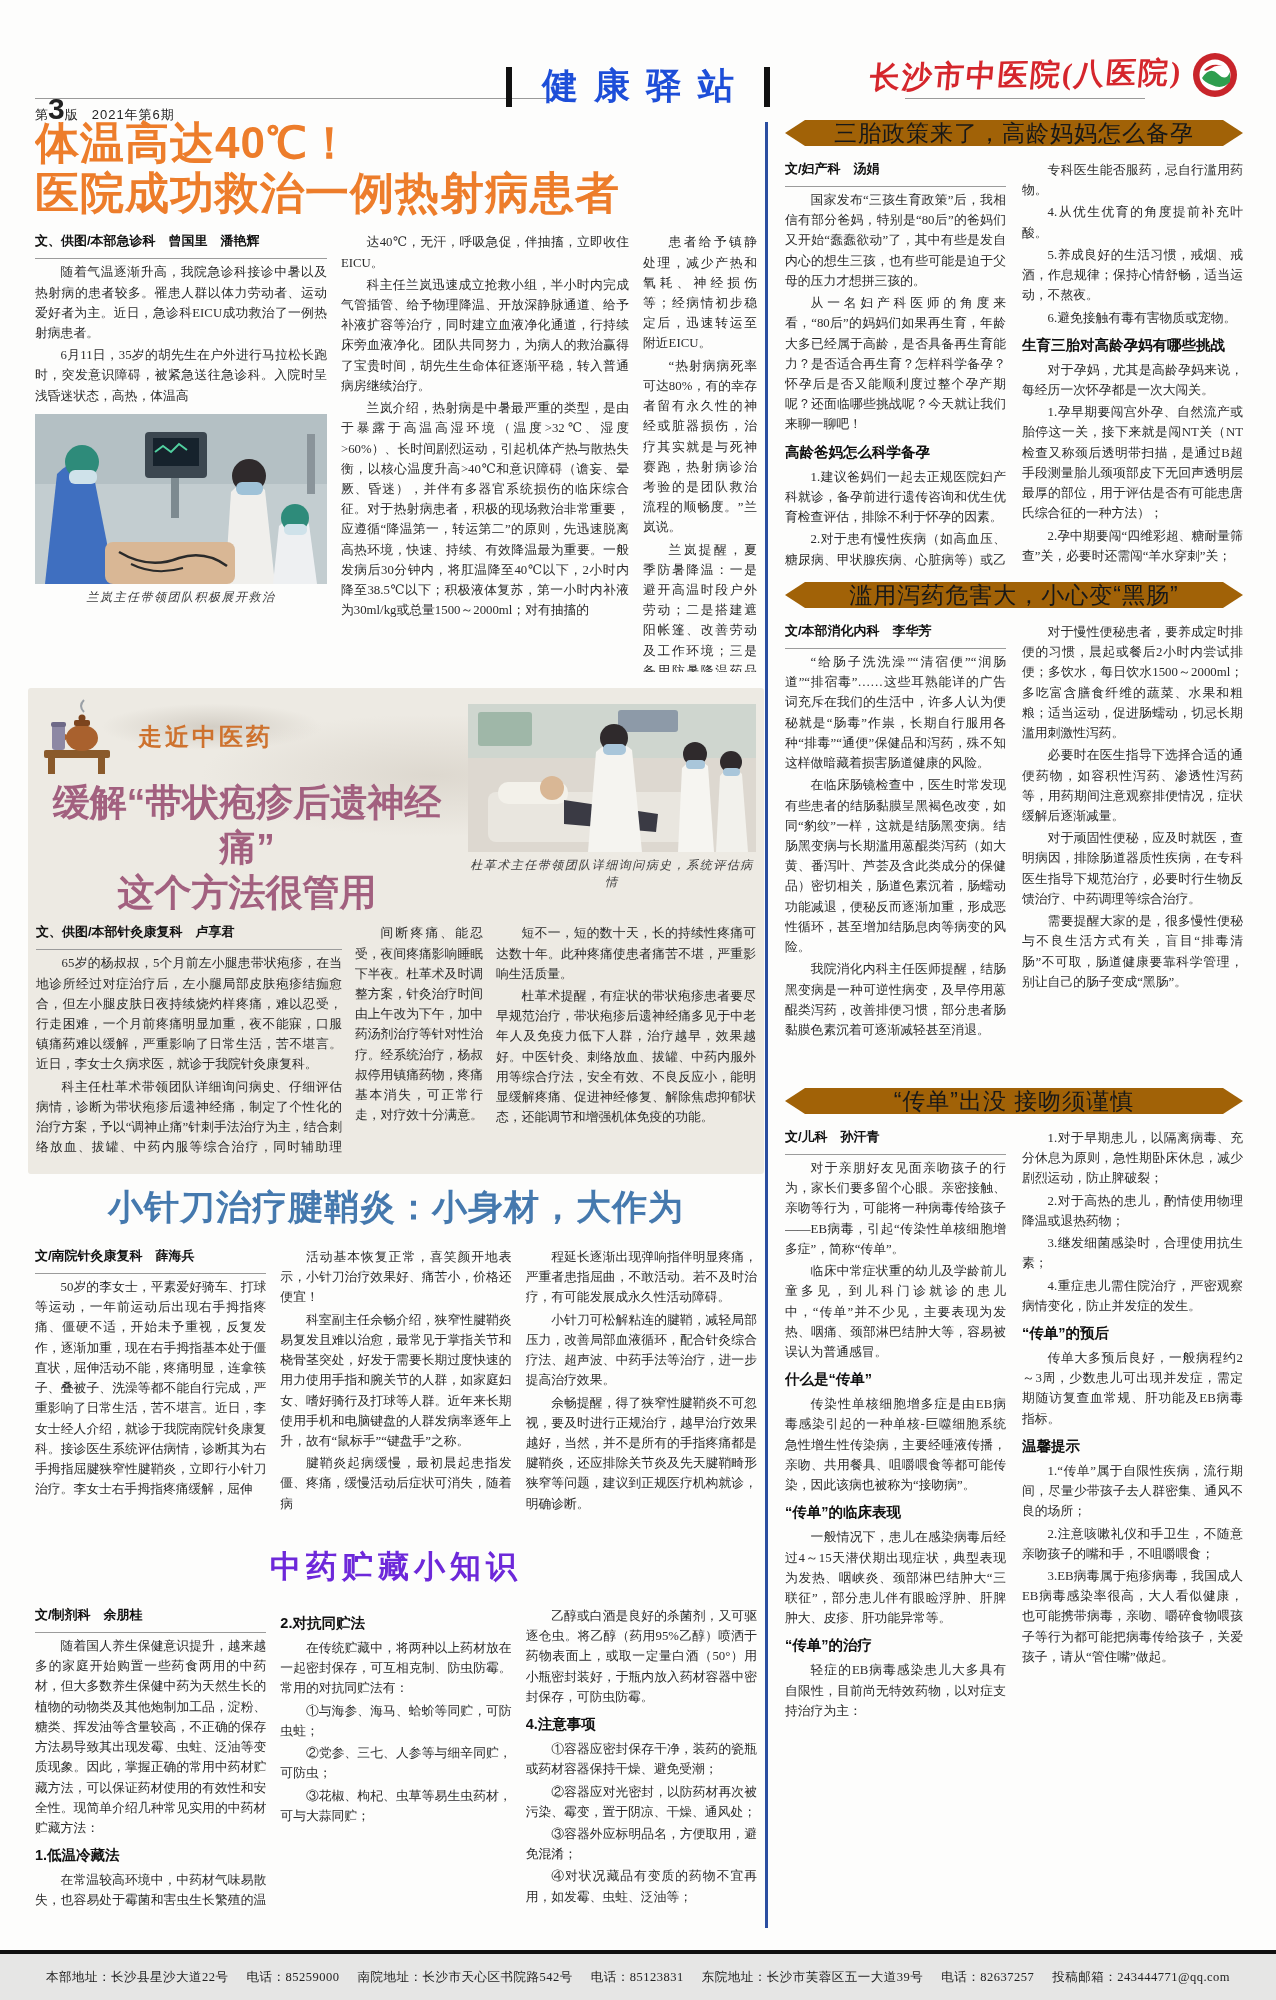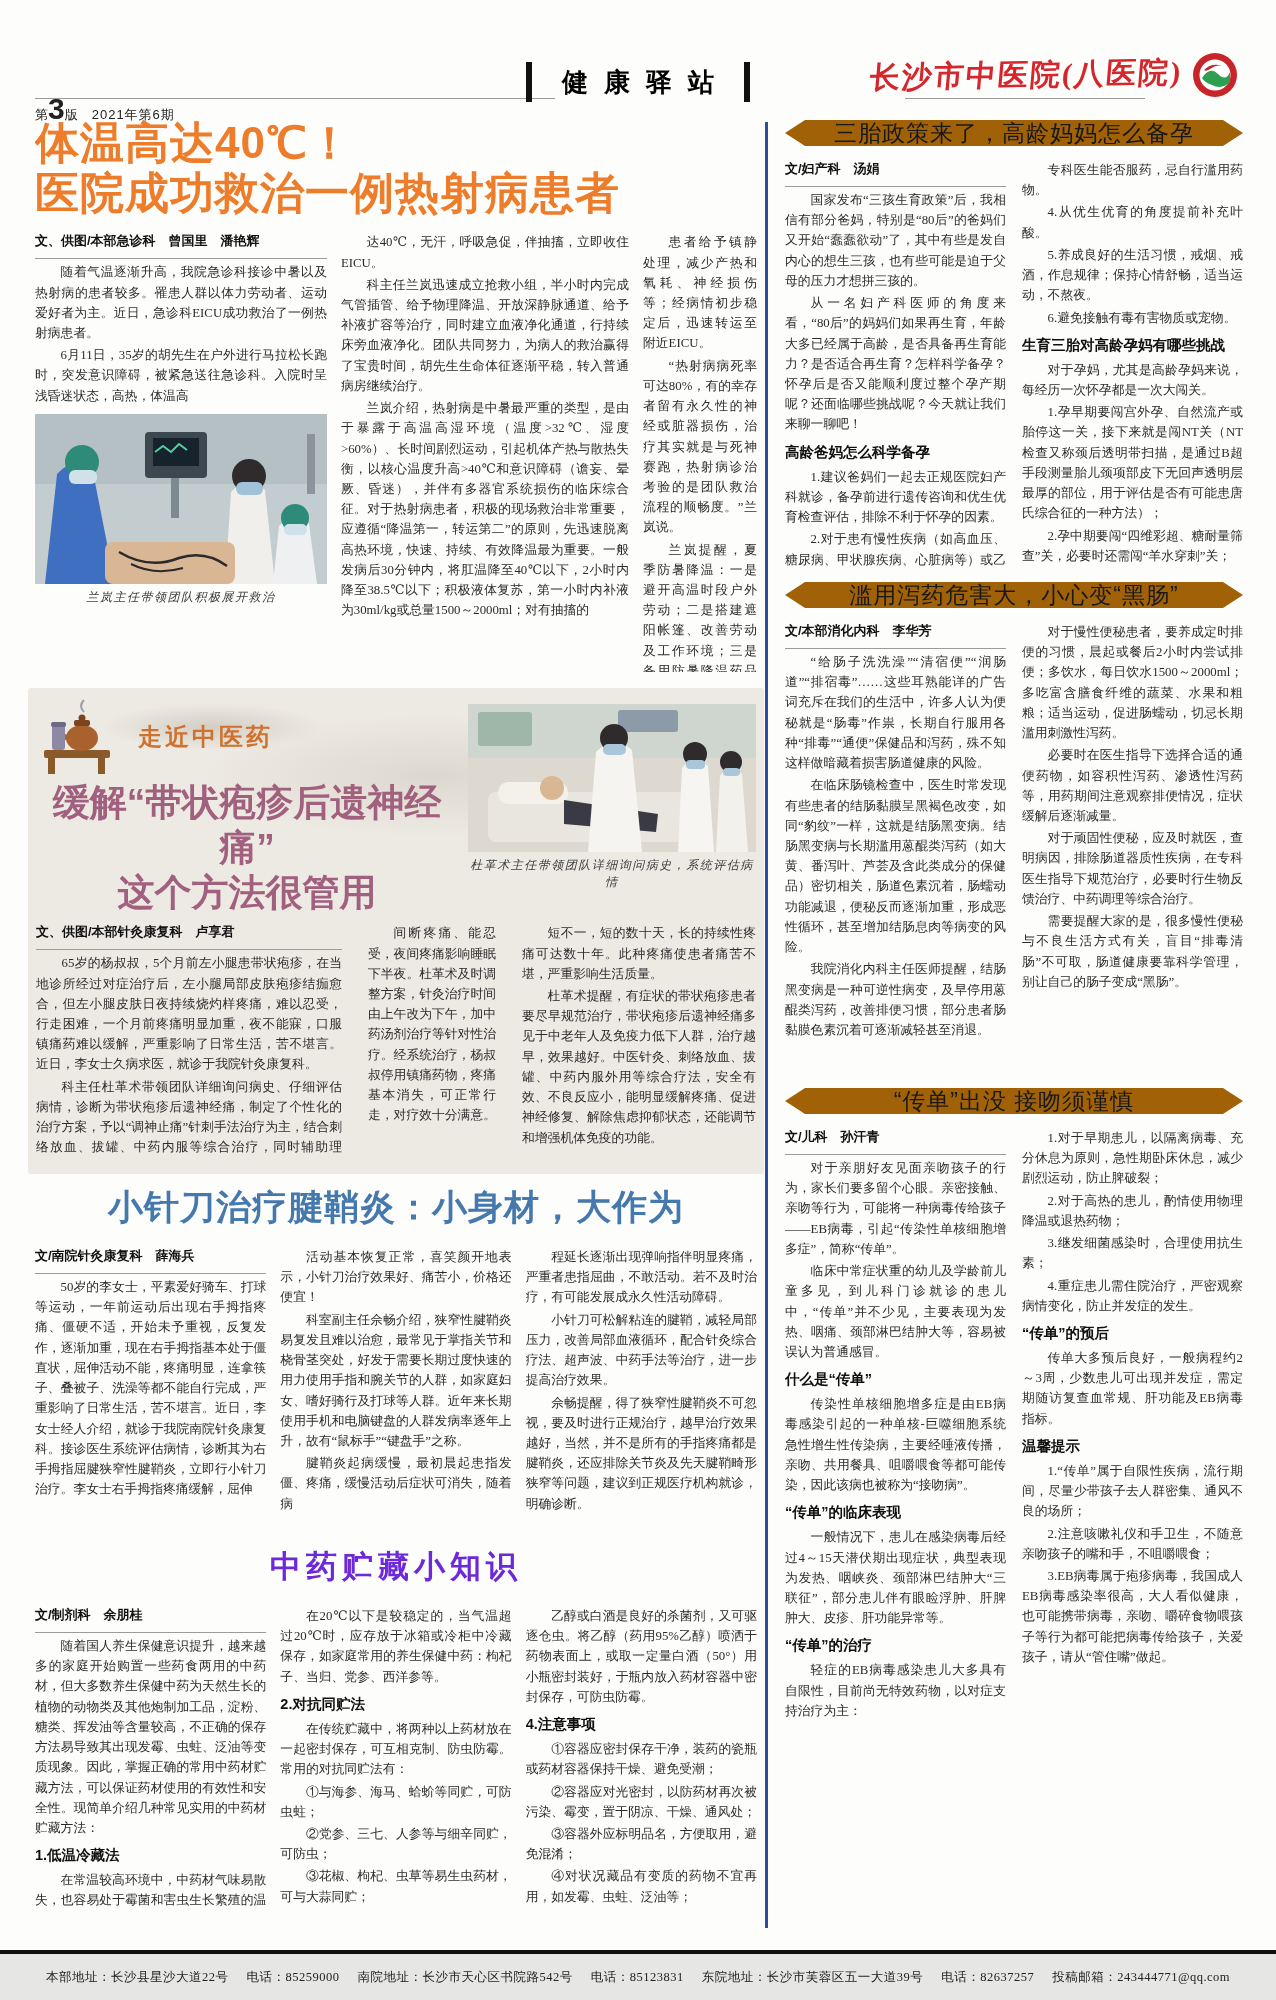--- a/index.html
+++ b/index.html
@@ -8,21 +8,21 @@
   
   .hdr{position:absolute;top:0;left:0;width:1276px;height:114px;}
   .hdr-rule-l{position:absolute;top:98px;left:35px;width:520px;height:1px;background:#9a9a9a;}
   .hdr-rule-r{position:absolute;top:98px;left:905px;width:240px;height:1px;background:#9a9a9a;}
   .pageno{position:absolute;left:35px;top:92px;font-family:"Liberation Sans",sans-serif;color:#222;}
   .pageno .big{font-size:30px;font-weight:700;}
   .pageno .sm{font-size:13px;}
   .pageno .issue{font-size:13px;margin-left:14px;letter-spacing:1px;}
   .masthead{position:absolute;left:0;right:0;top:62px;display:flex;justify-content:center;align-items:center;gap:14px;}
   .mast-bar{width:6px;height:40px;background:#111;}
-  .mast-title{font-size:26px;font-weight:900;letter-spacing:16px;color:#000000;
+  .mast-title{font-size:36px;font-weight:900;letter-spacing:16px;color:#1d4ed8;
               font-family:"Liberation Sans",sans-serif;text-indent:16px;}
   .brand{position:absolute;right:38px;top:52px;display:flex;align-items:center;gap:10px;}
   .brand-name{color:#d5262c;font-size:30px;font-weight:900;transform:skewX(-6deg) rotate(-1deg);
               letter-spacing:2px;font-family:"Liberation Serif",serif;}
   
   .byline{font-family:"Liberation Sans",sans-serif;font-weight:700;font-size:13px;color:#111;
           padding-bottom:8px;border-bottom:1px solid #9b9b9b;margin:0 0 3px 0;}
   .cols p{font-size:12.8px;line-height:1.58;color:#2b2b2b;text-align:justify;text-indent:2em;margin:0 0 2px 0;}
   .cols h4{font-family:"Liberation Sans",sans-serif;font-size:14.5px;color:#101010;margin:8px 0 5px 0;}
   .colbox{overflow:hidden;}
@@ -44,21 +44,21 @@
                         radial-gradient(closest-side at 25% 8%, #d3cec5 0%, rgba(211,206,197,0) 60%);
        border-radius:3px;}
   .tcm-top{display:flex;gap:10px;}
   .tcm-left{flex:1 1 auto;}
   .tcm-labelrow{display:flex;align-items:center;gap:12px;margin-left:4px;}
   .tcm-label{color:#ce722e;font-family:"Liberation Sans",sans-serif;font-weight:900;font-size:24px;letter-spacing:3px;}
   .tcm-hl{color:#a2607f;font-family:"Liberation Sans",sans-serif;font-weight:900;text-align:center;
           font-size:37px;line-height:1.22;margin:4px 0 0 0;}
   .tcm-photo{flex:0 0 288px;padding-top:6px;}
   .tcm-body{margin-top:8px;}
-  .tcm-cols{display:flex;gap:26px;height:238px;}
+  .tcm-cols{display:flex;gap:13px;height:238px;}
   .tcmc1{flex:0 0 306px;}
   .tcmc2{flex:0 0 128px;}
   .tcmc3{flex:1 1 auto;}
   
   .needle{position:absolute;left:35px;top:1184px;width:722px;height:346px;overflow:hidden;}
   .needle .hl{color:#4579ae;font-family:"Liberation Sans",sans-serif;font-weight:900;text-align:center;
               font-size:35px;letter-spacing:1px;margin:0 0 16px 0;}
   .flex3{display:flex;gap:14px;}
   .flex3 > div{flex:1 1 0;}
   .needle .flex3{height:270px;}
@@ -275,21 +275,20 @@
       <div class="colbox">
         <div class="byline">文/制剂科　余朋桂</div>
         <div>
             <p>随着国人养生保健意识提升，越来越多的家庭开始购置一些药食两用的中药材，但大多数养生保健中药为天然生长的植物的动物类及其他炮制加工品，淀粉、糖类、挥发油等含量较高，不正确的保存方法易导致其出现发霉、虫蛀、泛油等变质现象。因此，掌握正确的常用中药材贮藏方法，可以保证药材使用的有效性和安全性。现简单介绍几种常见实用的中药材贮藏方法：</p>
             <h4>1.低温冷藏法</h4>
             <p>在常温较高环境中，中药材气味易散失，也容易处于霉菌和害虫生长繁殖的温度环境。一般来说，低温可抑制霉菌生长繁殖的速度，可有效防止药材发霉、虫蛀、气味散失及泛油等。中药材</p>
           </div>
       </div>
       <div class="colbox">
         <div>
-            <p>在20℃以下是较稳定的，当气温超过20℃时，应存放于冰箱或冷柜中冷藏保存，如家庭常用的养生保健中药：枸杞子、当归、党参、西洋参等。</p>
             <h4>2.对抗同贮法</h4>
             <p>在传统贮藏中，将两种以上药材放在一起密封保存，可互相克制、防虫防霉。常用的对抗同贮法有：</p>
             <p>①与海参、海马、蛤蚧等同贮，可防虫蛀；</p>
             <p>②党参、三七、人参等与细辛同贮，可防虫；</p>
             <p>③花椒、枸杞、虫草等易生虫药材，可与大蒜同贮；</p>
           </div>
       </div>
       <div class="colbox">
         <div>
             <p>乙醇或白酒是良好的杀菌剂，又可驱逐仓虫。将乙醇（药用95%乙醇）喷洒于药物表面上，或取一定量白酒（50°）用小瓶密封装好，于瓶内放入药材容器中密封保存，可防虫防霉。</p>

